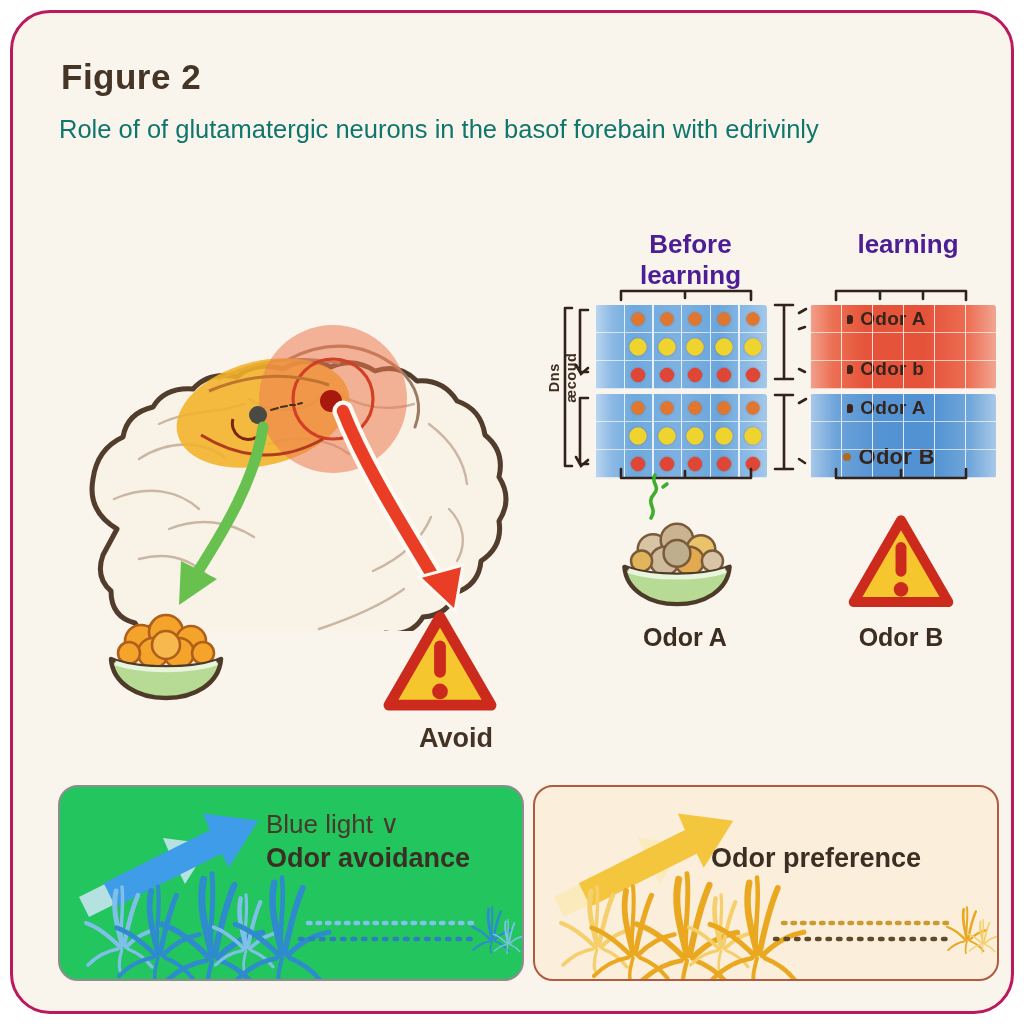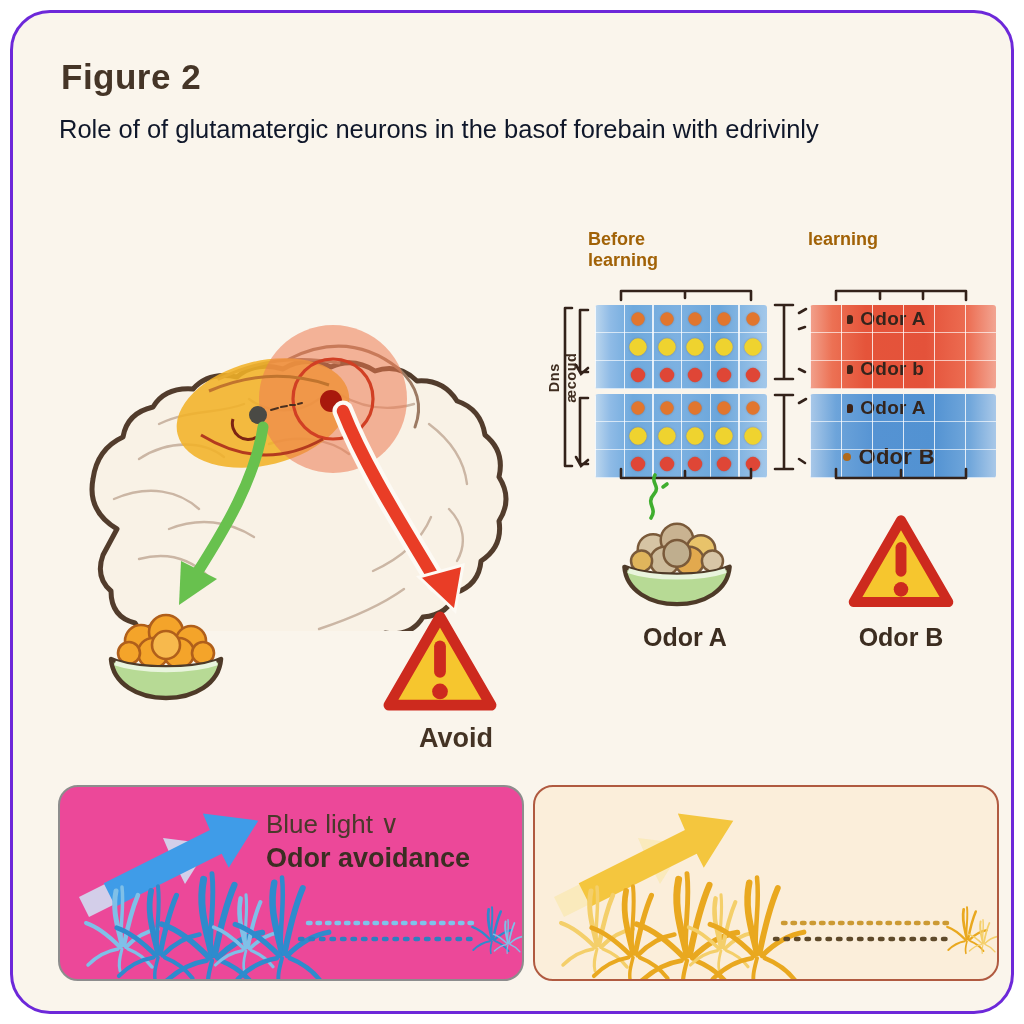--- a/index.html
+++ b/index.html
@@ -1,24 +1,24 @@
 <!DOCTYPE html>
 <html><head>
 <meta charset="utf-8">
 <style>
   html,body{margin:0;padding:0;background:#ffffff;}
   #stage{position:relative;width:1024px;height:1024px;background:#ffffff;overflow:hidden;
          font-family:"Liberation Sans", sans-serif;color:#4a3829;}
   #card{position:absolute;left:10px;top:10px;right:10px;bottom:10px;background:#faf5ec;
-        border:3px solid #6d28d9;border-radius:40px;}
+        border:3px solid #be185d;border-radius:40px;}
   .abs{position:absolute;}
   .fig-label{left:48px;top:44px;font-size:35px;font-weight:800;color:#453527;letter-spacing:.5px;}
-  .caption{left:46px;top:98px;width:930px;font-size:25.5px;line-height:1.42;color:#0f172a;}
+  .caption{left:46px;top:98px;width:930px;font-size:25.5px;line-height:1.42;color:#0f766e;}
   
-  .col-head{top:216px;font-size:18px;font-weight:700;color:#a16207;line-height:1.18;}
+  .col-head{top:216px;text-align:center;font-size:26px;font-weight:700;color:#4c1d95;line-height:1.18;}
   .head-before{left:575px;width:205px;}
   .head-after{left:795px;width:200px;}
   .heat{position:absolute;border-radius:3px;}
   .heat::after{content:"";position:absolute;inset:0;
     background-image:
       repeating-linear-gradient(90deg, rgba(255,255,255,.8) 0 1.5px, transparent 1.5px 16.666%),
       repeating-linear-gradient(0deg, rgba(255,255,255,.65) 0 1.5px, transparent 1.5px 33.33%);
     border-radius:3px;pointer-events:none;}
   .heat-blue{background:linear-gradient(90deg,#bdd7ee 0%,#8fbbe6 9%,#6ea9dd 22%,#7db1e1 48%,#6ba6db 72%,#a3c8ea 100%);}
   .heat-red{background:linear-gradient(90deg,#f2a18d 0%,#ec7154 12%,#e5543a 30%,#e4523a 62%,#ec6c51 84%,#f2a592 100%);}
@@ -29,21 +29,21 @@
              color:#33241c;font-size:19px;letter-spacing:.3px;}
   .gridlabel .tick{width:6px;height:9px;background:#3d2317;border-radius:2px 3px 3px 1px;flex:0 0 auto;}
   .gridlabel.big{font-size:22px;}
   .vlabel{left:498px;top:348px;width:104px;text-align:center;transform:rotate(-90deg);
           font-size:14.5px;font-weight:700;color:#3f2d20;line-height:1.15;letter-spacing:.5px;}
   
   .odor-label{top:610px;text-align:center;font-size:25px;font-weight:700;color:#3c2d20;}
   .behavior-label{top:710px;text-align:center;font-size:27px;font-weight:700;color:#443324;}
   
   .panel{position:absolute;top:772px;width:462px;height:192px;border-radius:20px;}
-  .panel-blue{left:45px;background:#ec4899;border:2px solid #8d8d8d;}
+  .panel-blue{left:45px;background:#22c55e;border:2px solid #8d8d8d;}
   .panel-yellow{left:520px;background:#fbeeda;border:2px solid #b05a40;}
   .pl-head{font-size:26px;color:#4a392b;white-space:nowrap;}
   .pl-sub{font-size:27px;font-weight:700;color:#3b2e23;white-space:nowrap;}
   .psvg{position:absolute;inset:0;width:100%;height:100%;}
   .nb{color:#2e8bcd;} .nb2{color:#7fc0e8;} .ny{color:#e9a81f;} .ny2{color:#f4cf6a;}
 </style>
 </head>
 <body>
 
 <div id="stage">
@@ -309,16 +309,17 @@
         </g>
         <g stroke-linecap="round">
           <line x1="248" y1="136" x2="412" y2="136" stroke="#cc9a33" stroke-width="4.5" stroke-dasharray="2.5 7"></line>
           <line x1="240" y1="152" x2="416" y2="152" stroke="#5f4a2a" stroke-width="4.5" stroke-dasharray="2.5 8"></line>
         </g>
         <g>
           <use href="#neuron" class="ny" transform="translate(432,152) scale(0.55)"></use>
           <use href="#neuron" class="ny2" transform="translate(448,156) scale(0.4)"></use>
         </g>
       </svg>
+      <div class="abs pl-sub" style="left:176px;top:56px;">Odor preference</div>
     </div>
 
   </div>
 </div>
 
 </body></html>

